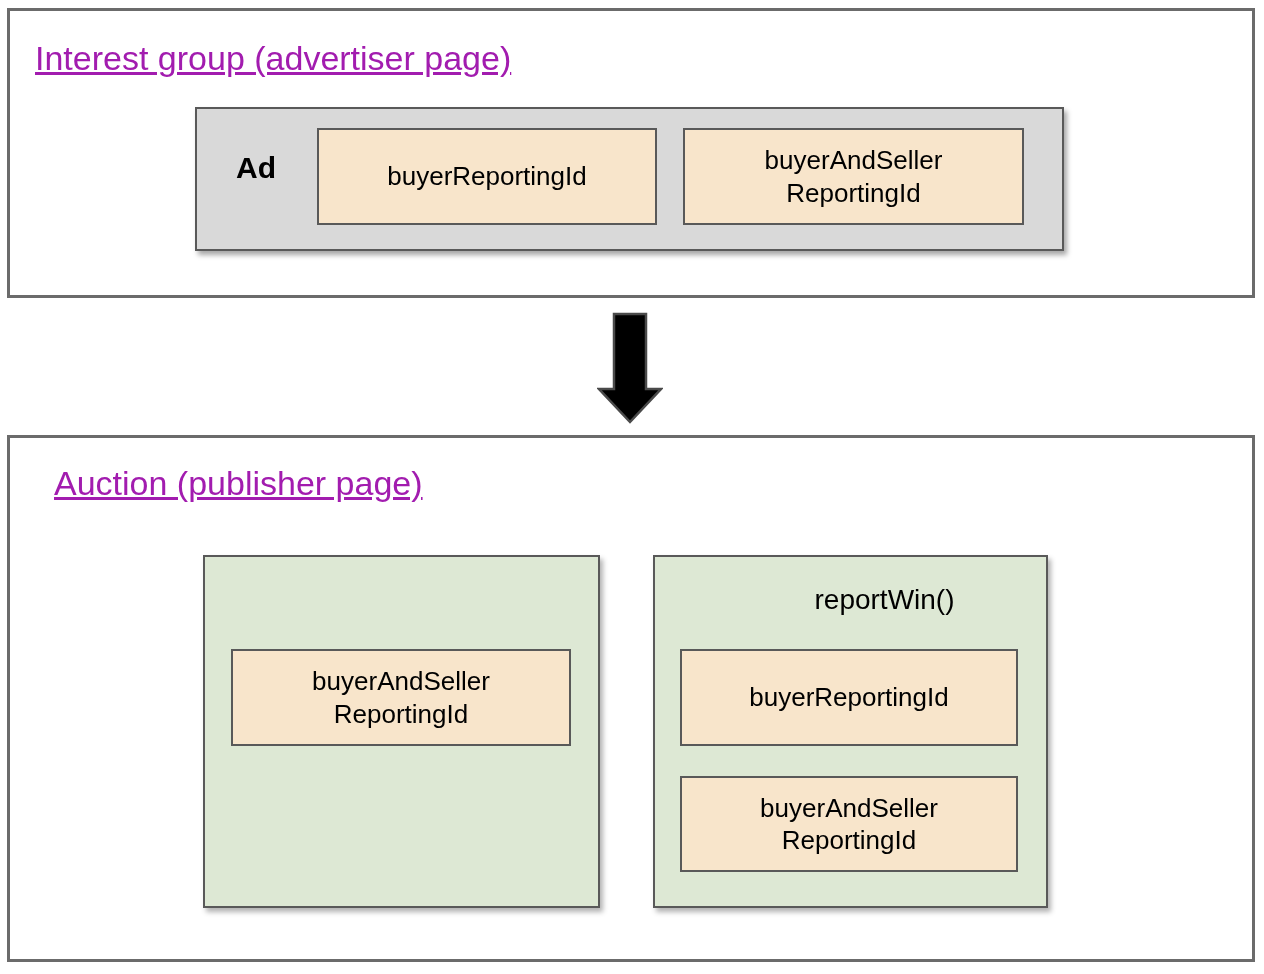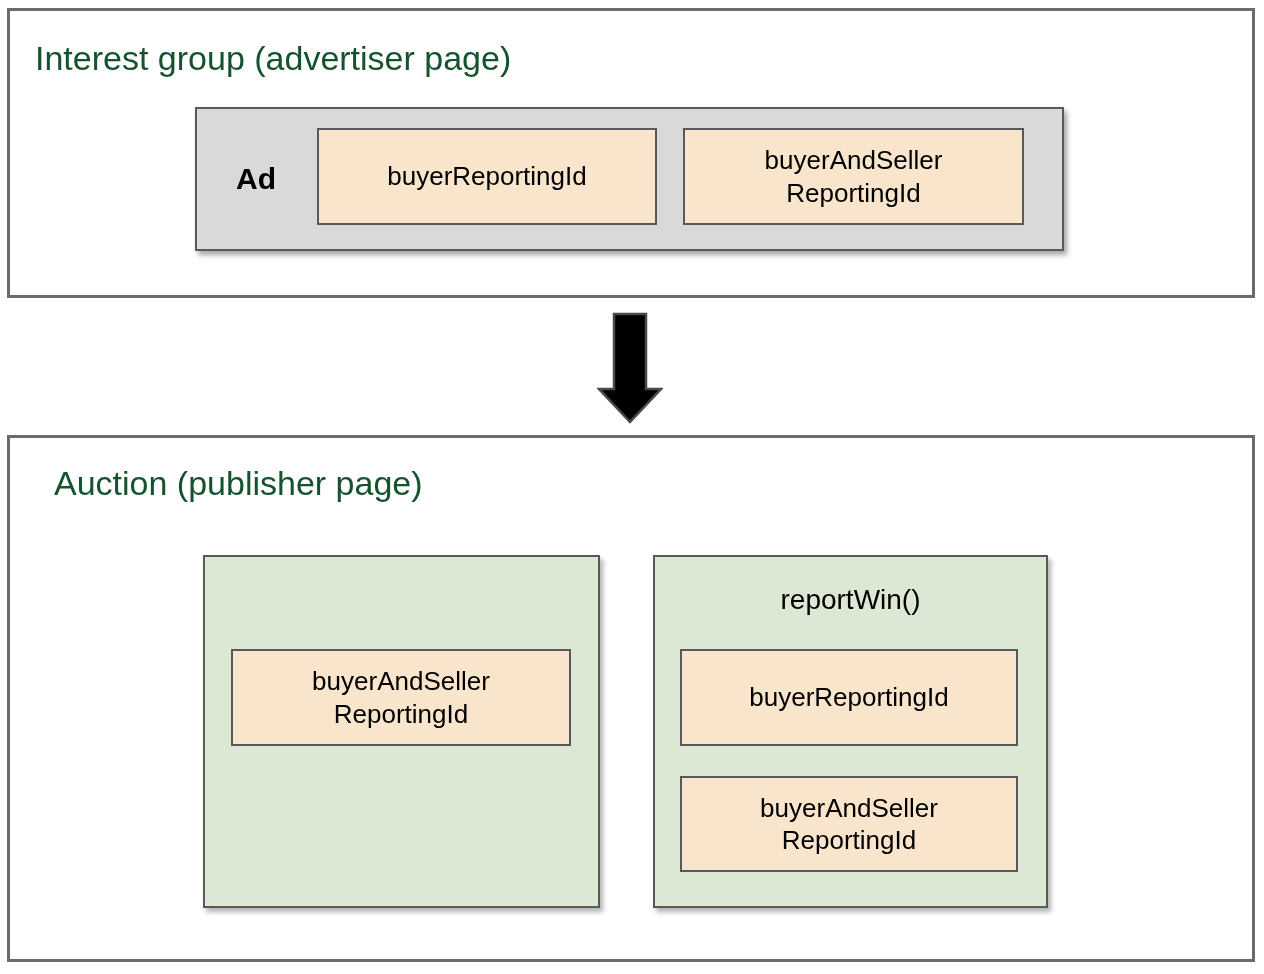--- a/index.html
+++ b/index.html
@@ -19,22 +19,23 @@
   .section {
     position: absolute;
     box-sizing: border-box;
     background: #ffffff;
     border: 3px solid #6b6b6b;
   }
   .section-title {
     position: absolute;
     font-size: 34px;
     line-height: 1.1;
-    color: #14532d;
+    color: #a21caf;
     white-space: nowrap;
+    text-decoration: underline;
   }
   .ad-box {
     position: absolute;
     box-sizing: border-box;
     background: #d9d9d9;
     border: 2px solid #595959;
     box-shadow: 3px 4px 5px rgba(0,0,0,0.35);
   }
   .ad-label {
     position: absolute;
@@ -81,21 +82,21 @@
 </head>
 <body>
 
 <div class="canvas">
 
   <div class="section" style="left:7px; top:8px; width:1248px; height:290px;">
   </div>
   <div class="section-title" style="left:35px; top:40px;">Interest group (advertiser page)</div>
 
   <div class="ad-box" style="left:195px; top:107px; width:869px; height:144px;"></div>
-  <div class="ad-label" style="left:195px; top:107px; width:122px; height:144px;">Ad</div>
+  <div class="ad-label" style="left:195px; top:96px; width:122px; height:144px;">Ad</div>
 
   <div class="chip" style="left:317px; top:128px; width:340px; height:97px;">buyerReportingId</div>
 
   <div class="chip" style="left:683px; top:128px; width:341px; height:97px;">buyerAndSeller
 ReportingId</div>
 
   <div class="arrow-wrap">
     <svg width="66" height="112" viewBox="0 0 66 112">
       <polygon points="17,2 49,2 49,77 64,77 33,110 2,77 17,77" fill="#000000" stroke="#4a4a4a" stroke-width="2.5" stroke-linejoin="miter"></polygon>
     </svg>
@@ -103,18 +104,18 @@
 
   <div class="section" style="left:7px; top:435px; width:1248px; height:527px;">
   </div>
   <div class="section-title" style="left:35px; top:465px;margin-left:19px;">Auction (publisher page)</div>
 
   <div class="fn-box" style="left:203px; top:555px; width:397px; height:353px;"></div>
   <div class="chip" style="left:231px; top:649px; width:340px; height:97px;">buyerAndSeller
 ReportingId</div>
 
   <div class="fn-box" style="left:653px; top:555px; width:395px; height:353px;"></div>
-  <div class="fn-title" style="left:653px; top:584px; width:395px;">reportWin()</div>
+  <div class="fn-title" style="left:687px; top:584px; width:395px;">reportWin()</div>
   <div class="chip" style="left:680px; top:649px; width:338px; height:97px;">buyerReportingId</div>
   <div class="chip" style="left:680px; top:776px; width:338px; height:96px;">buyerAndSeller
 ReportingId</div>
 
 </div>
 
 </body></html>

